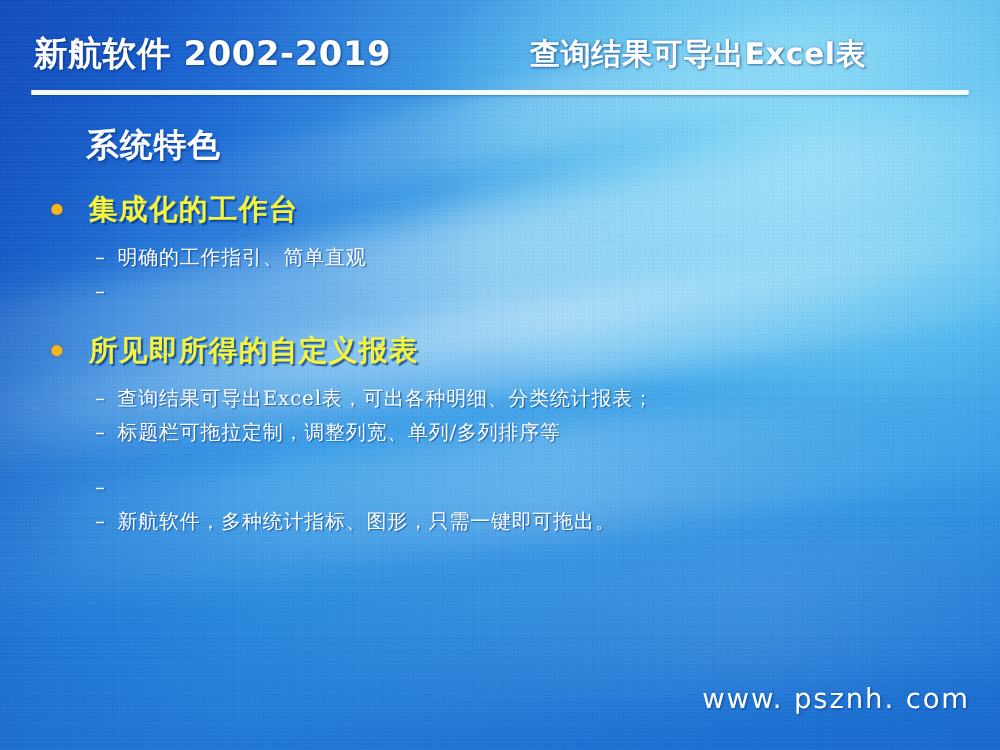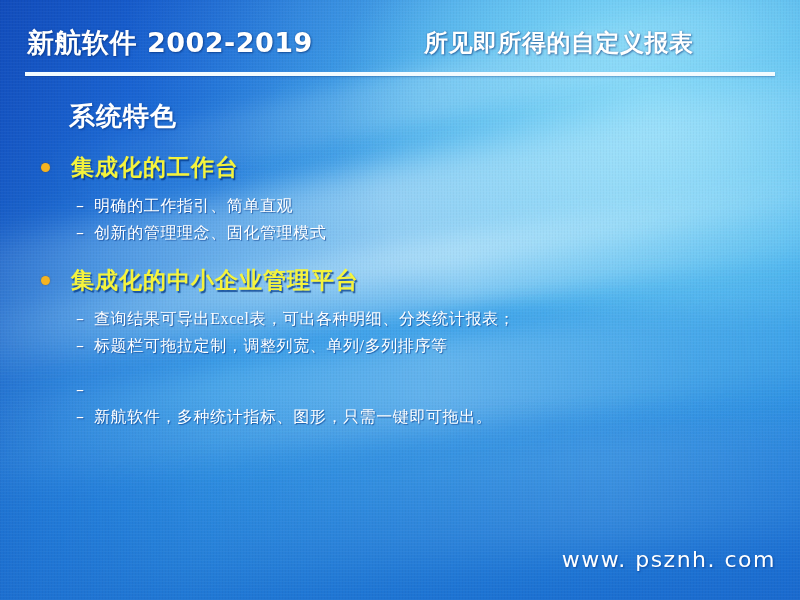--- a/index.html
+++ b/index.html
@@ -202,21 +202,20 @@
     font-family: "DejaVu Serif", "Liberation Serif", serif;
   }
   .sub-dash {
     flex: 0 0 auto;
     width: 18px;
     color: #ffffff;
     font-family: "DejaVu Sans", "Liberation Sans", sans-serif;
   }
   .sub-text {
     letter-spacing: 0.6px;
-    font-family: Liberation Serif, serif;
   }
 
   .footer-url {
     position: absolute;
     right: 24px;
     bottom: 28px;
     font-size: 22px;
     color: #ffffff;
     letter-spacing: 1.5px;
     white-space: nowrap;
@@ -236,49 +235,48 @@
   <div class="streak streak-2"></div>
   <div class="streak streak-3"></div>
   <div class="streak streak-5"></div>
   <div class="bg-bottom"></div>
   <div class="bg-noise"></div>
 
   <div class="content">
 
     <div class="header-title">新航软件 2002-2019</div>
 
-    <div class="header-subtitle">所见即所得的自定义报表</div>
+    <div class="header-subtitle">查询结果可导出Excel表</div>
 
     <div class="header-rule"></div>
 
     <div class="section-title">系统特色</div>
 
     <div class="bullets">
 
       <div class="bullet-group">
         <div class="bullet-head">
           <span class="bullet-dot"></span>
           <span class="bullet-head-text">集成化的工作台</span>
         </div>
         <div class="sub-list">
           <div class="sub-item">
             <span class="sub-dash">–</span>
             <span class="sub-text">明确的工作指引、简单直观</span>
           </div>
           <div class="sub-item">
             <span class="sub-dash">–</span>
-            <span class="sub-text">创新的管理理念、固化管理模式</span>
           </div>
         </div>
       </div>
 
       <div class="bullet-group">
         <div class="bullet-head">
           <span class="bullet-dot"></span>
-          <span class="bullet-head-text">集成化的中小企业管理平台</span>
+          <span class="bullet-head-text">所见即所得的自定义报表</span>
         </div>
         <div class="sub-list">
           <div class="sub-item">
             <span class="sub-dash">–</span>
             <span class="sub-text">查询结果可导出Excel表，可出各种明细、分类统计报表；</span>
           </div>
           <div class="sub-item">
             <span class="sub-dash">–</span>
             <span class="sub-text">标题栏可拖拉定制，调整列宽、单列/多列排序等</span>
           </div>

